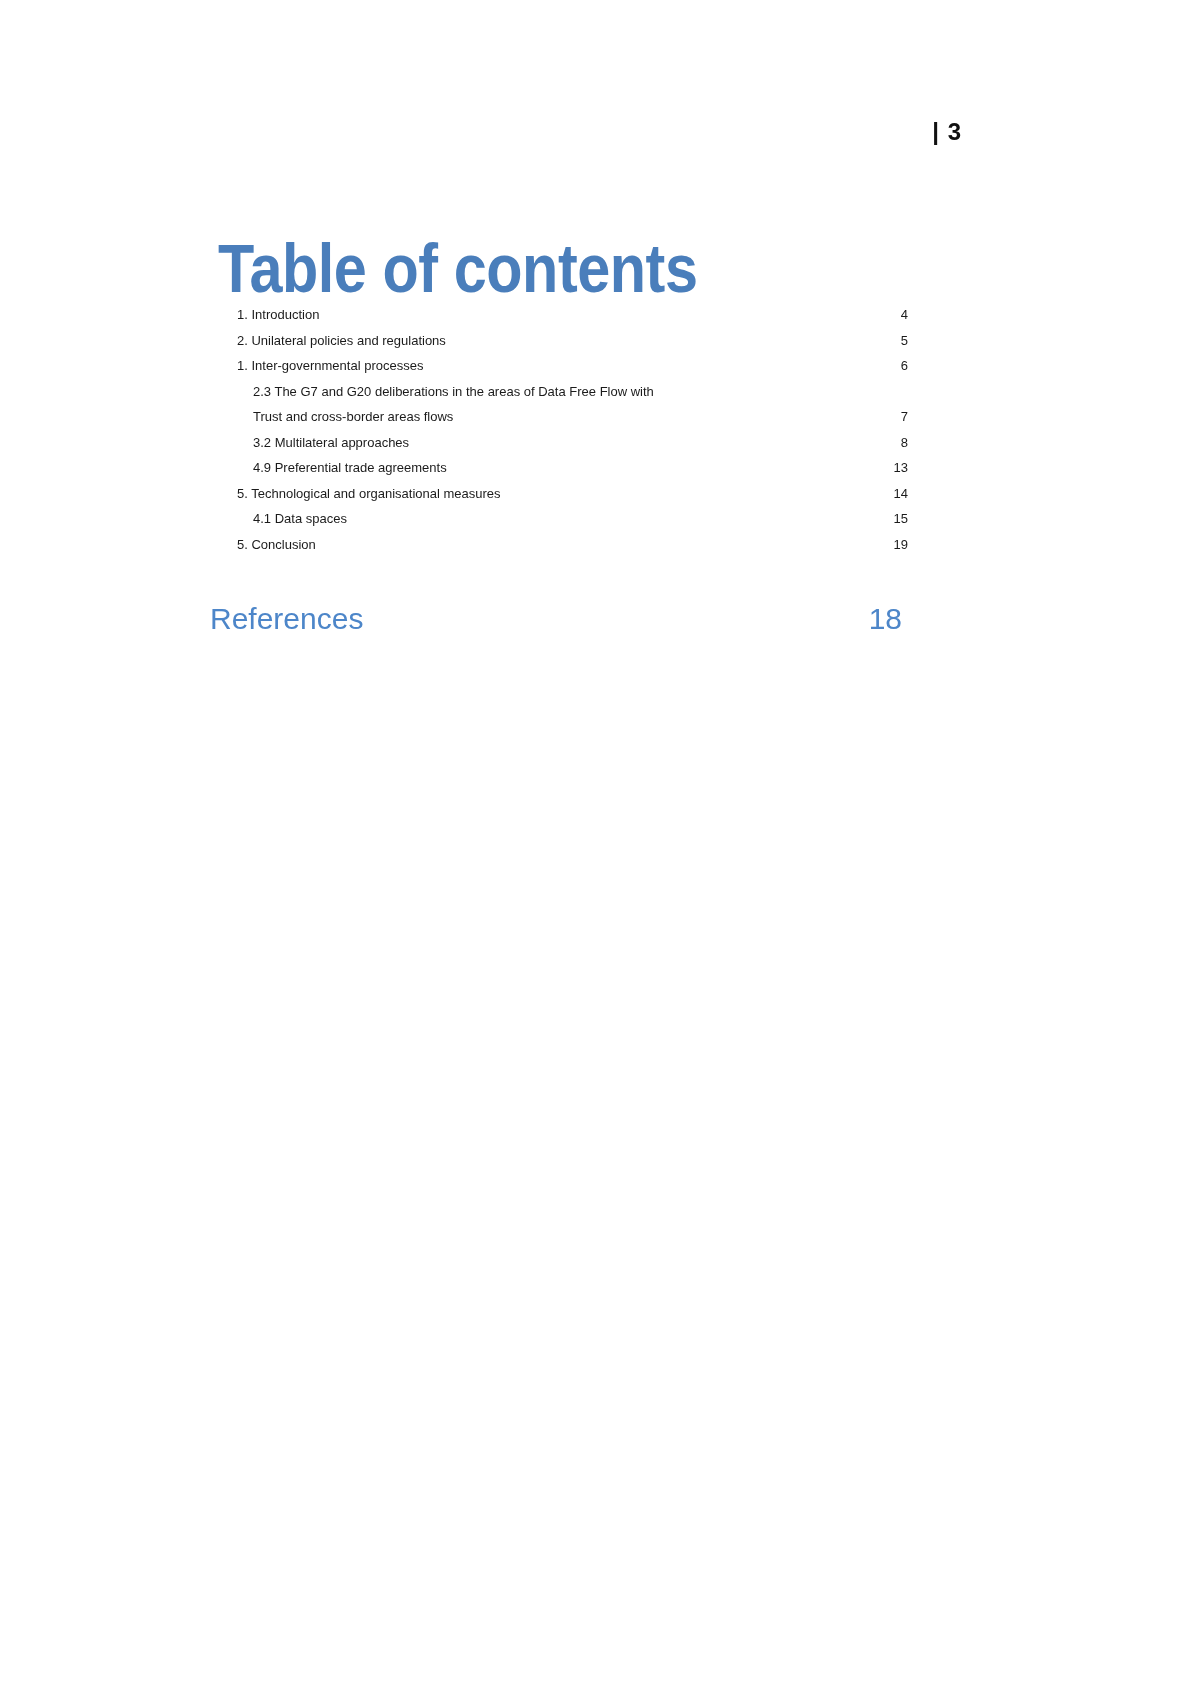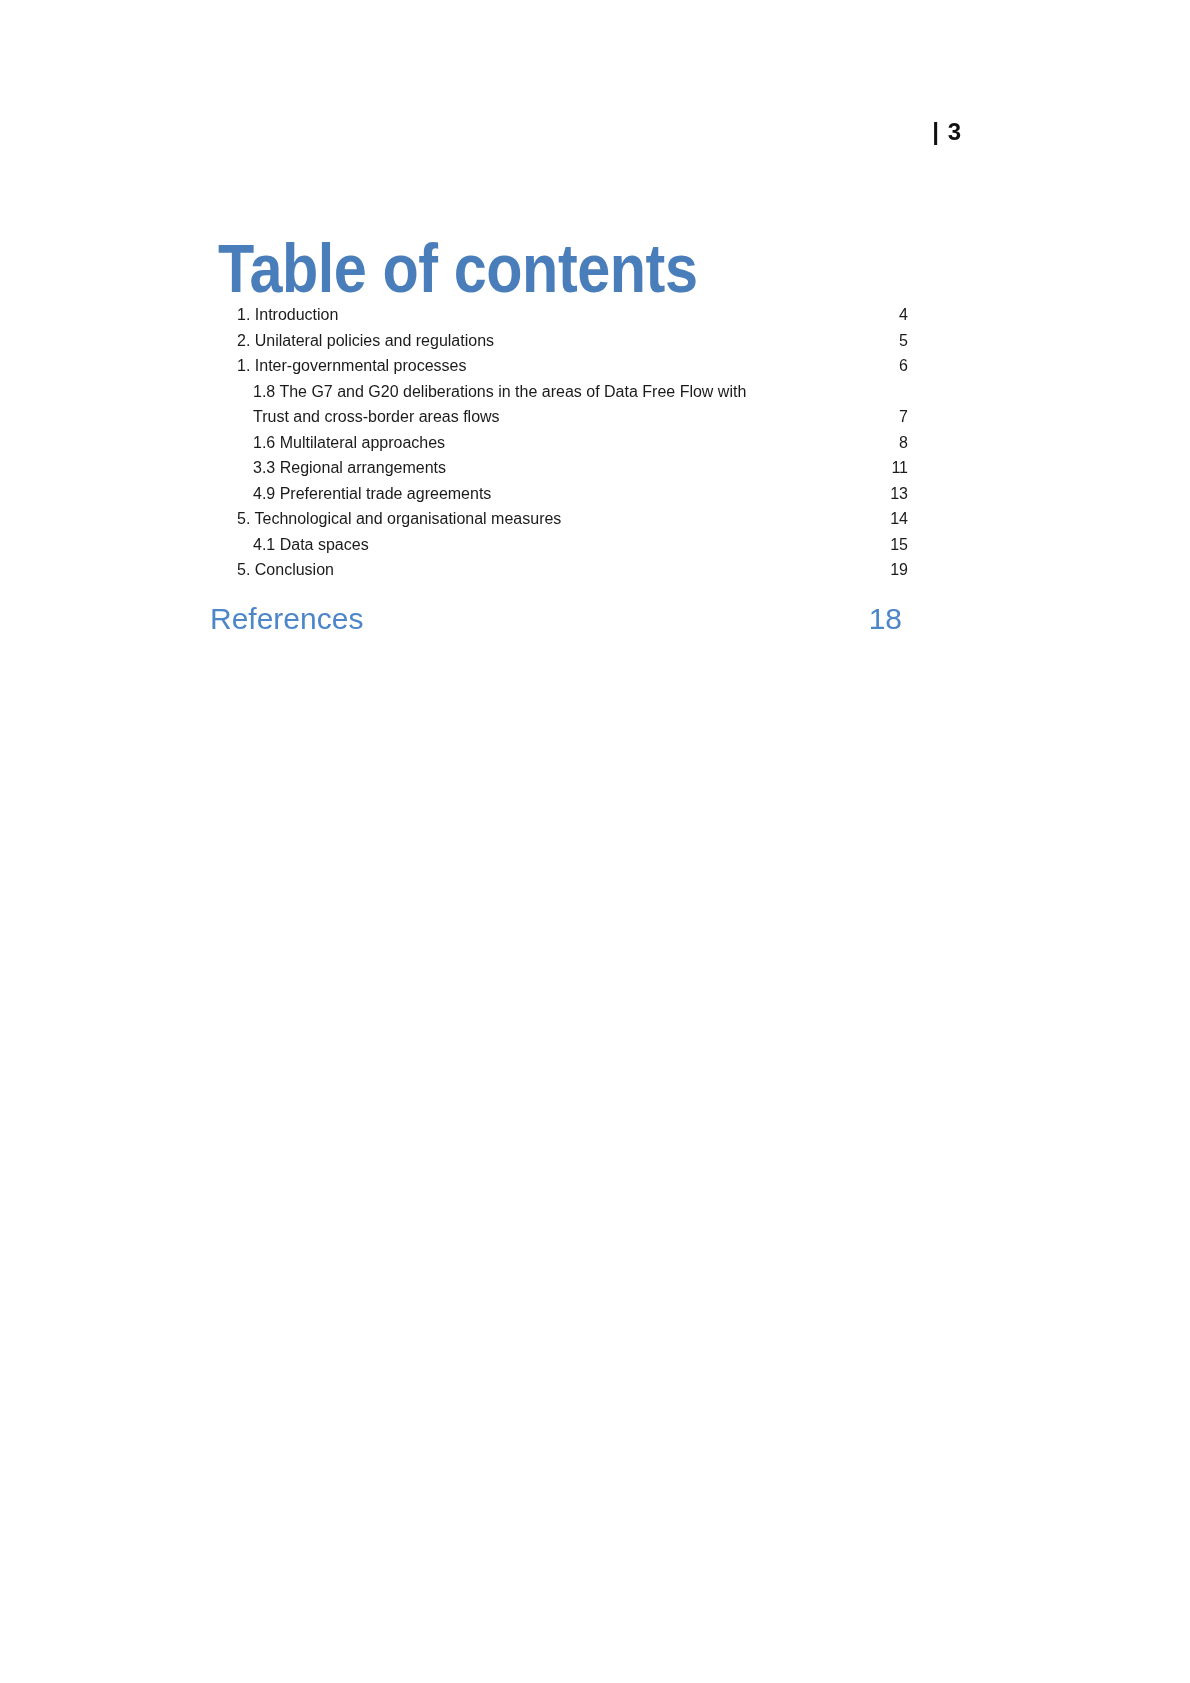--- a/index.html
+++ b/index.html
@@ -37,21 +37,21 @@
   }
   .toc{
     position:absolute;
     top:302px;left:237px;
     width:671px;
   }
   .toc-row{
     display:flex;
     justify-content:space-between;
     align-items:baseline;
-    font-size:16px;
+    font-size:13px;
     line-height:25.5px;
   }
   .toc-row .lbl{white-space:nowrap;}
   .toc-row .pg{text-align:right;min-width:34px;}
   .toc-row.lvl2{padding-left:16px;}
   .refs-row{
     position:absolute;
     top:602px;left:210px;
     width:692px;
     display:flex;
@@ -79,34 +79,30 @@
     </div>
     <div class="toc-row lvl1">
       <span class="lbl">2. Unilateral policies and regulations</span>
       <span class="pg">5</span>
     </div>
     <div class="toc-row lvl1">
       <span class="lbl">1. Inter-governmental processes</span>
       <span class="pg">6</span>
     </div>
     <div class="toc-row lvl2">
-      <span class="lbl">1.8 The G7 and G20 deliberations in the areas of Data Free Flow with</span>
+      <span class="lbl">2.3 The G7 and G20 deliberations in the areas of Data Free Flow with</span>
       <span class="pg"></span>
     </div>
     <div class="toc-row lvl2">
       <span class="lbl">Trust and cross-border areas flows</span>
       <span class="pg">7</span>
     </div>
     <div class="toc-row lvl2">
-      <span class="lbl">1.6 Multilateral approaches</span>
+      <span class="lbl">3.2 Multilateral approaches</span>
       <span class="pg">8</span>
-    </div>
-    <div class="toc-row lvl2">
-      <span class="lbl">3.3 Regional arrangements</span>
-      <span class="pg">11</span>
     </div>
     <div class="toc-row lvl2">
       <span class="lbl">4.9 Preferential trade agreements</span>
       <span class="pg">13</span>
     </div>
     <div class="toc-row lvl1">
       <span class="lbl">5. Technological and organisational measures</span>
       <span class="pg">14</span>
     </div>
     <div class="toc-row lvl2">

